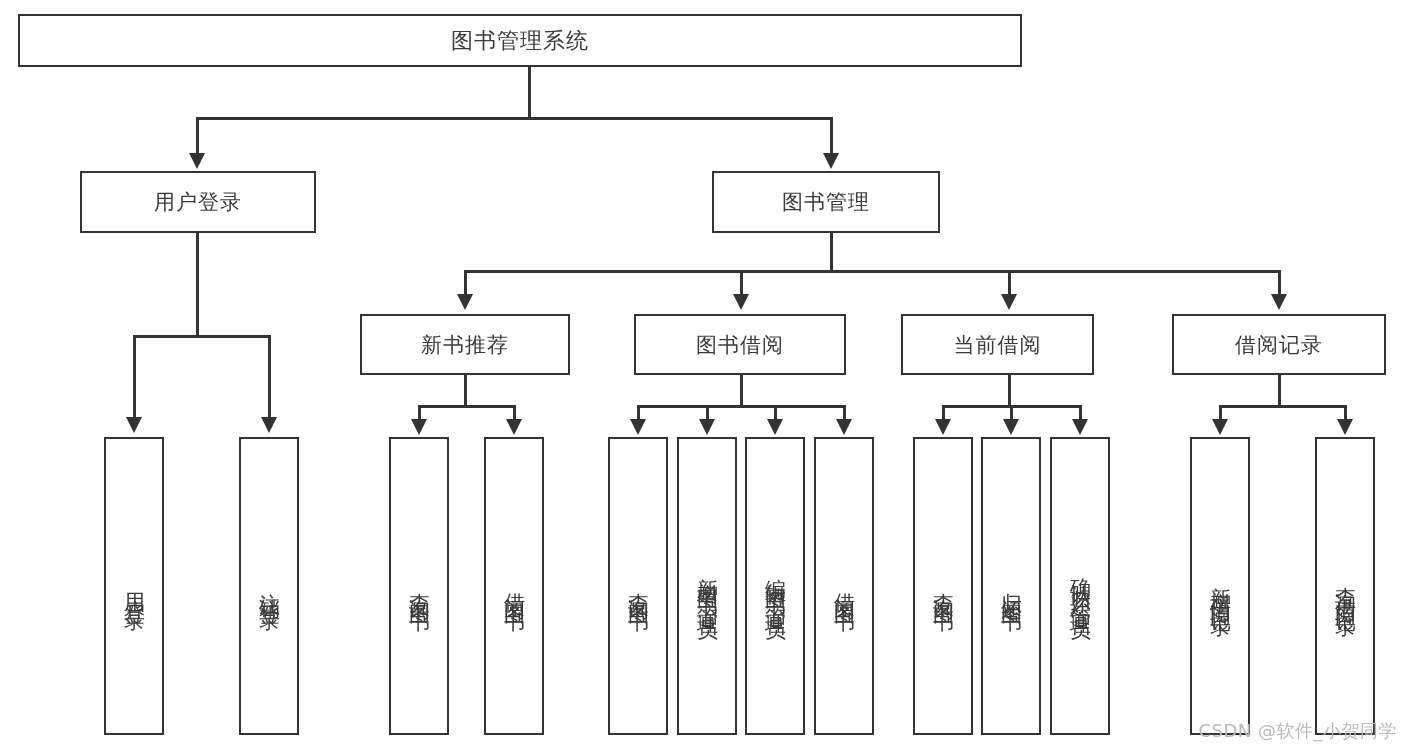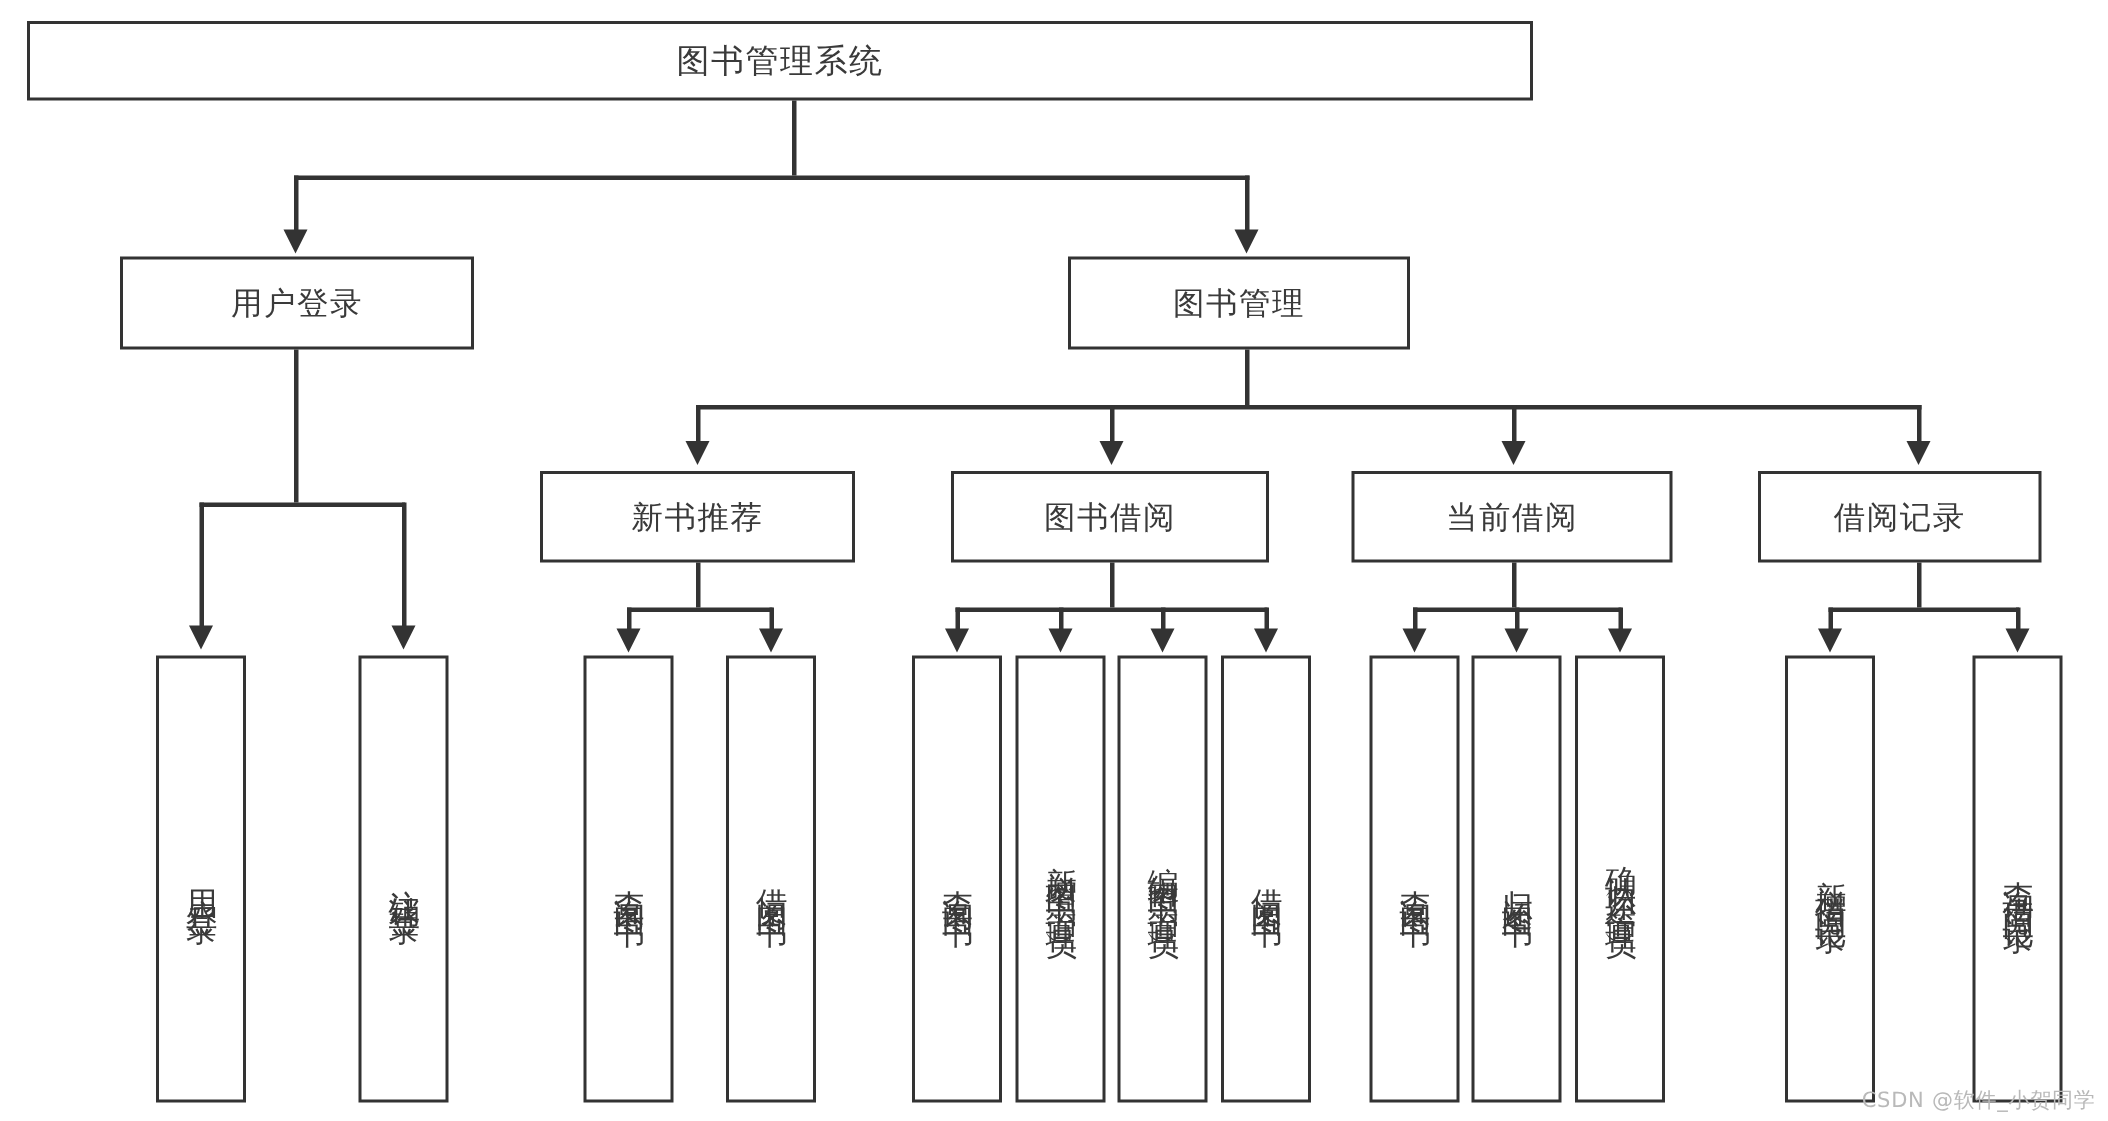--- a/index.html
+++ b/index.html
@@ -53,21 +53,21 @@
     border-left:8px solid transparent;
     border-right:8px solid transparent;
     border-top:16px solid #333333;
   }
 
   
   #watermark{
     position:absolute;
     right:8px;
     bottom:4px;
-    font-size:14px;
+    font-size:18px;
     color:#b9b9b9;
     letter-spacing:0.5px;
     white-space:nowrap;
     pointer-events:none;
   }
 </style>
 </head>
 <body>
 
 <div id="stage">
@@ -109,24 +109,24 @@
   <div class="arrow" style="left:1001px;top:294px;"></div>
   <div class="ln v" style="left:1278px;top:270px;height:26px;"></div>
   <div class="arrow" style="left:1271px;top:294px;"></div>
 
   <div class="node h" style="left:360px;top:314px;width:210px;height:61px;">
     <span>新书推荐</span>
   </div>
   <div class="node h" style="left:634px;top:314px;width:212px;height:61px;">
     <span>图书借阅</span>
   </div>
-  <div class="node h" style="left:901px;top:314px;width:214px;height:61px;">
+  <div class="node h" style="left:901px;top:314px;width:193px;height:61px;">
     <span>当前借阅</span>
   </div>
-  <div class="node h" style="left:1172px;top:314px;width:189px;height:61px;">
+  <div class="node h" style="left:1172px;top:314px;width:214px;height:61px;">
     <span>借阅记录</span>
   </div>
 
   <div class="ln v" style="left:464px;top:375px;height:30px;"></div>
   <div class="ln h" style="left:418px;top:405px;width:97px;"></div>
   <div class="ln v" style="left:418px;top:405px;height:16px;"></div>
   <div class="arrow" style="left:411px;top:419px;"></div>
   <div class="ln v" style="left:513px;top:405px;height:16px;"></div>
   <div class="arrow" style="left:506px;top:419px;"></div>
 

